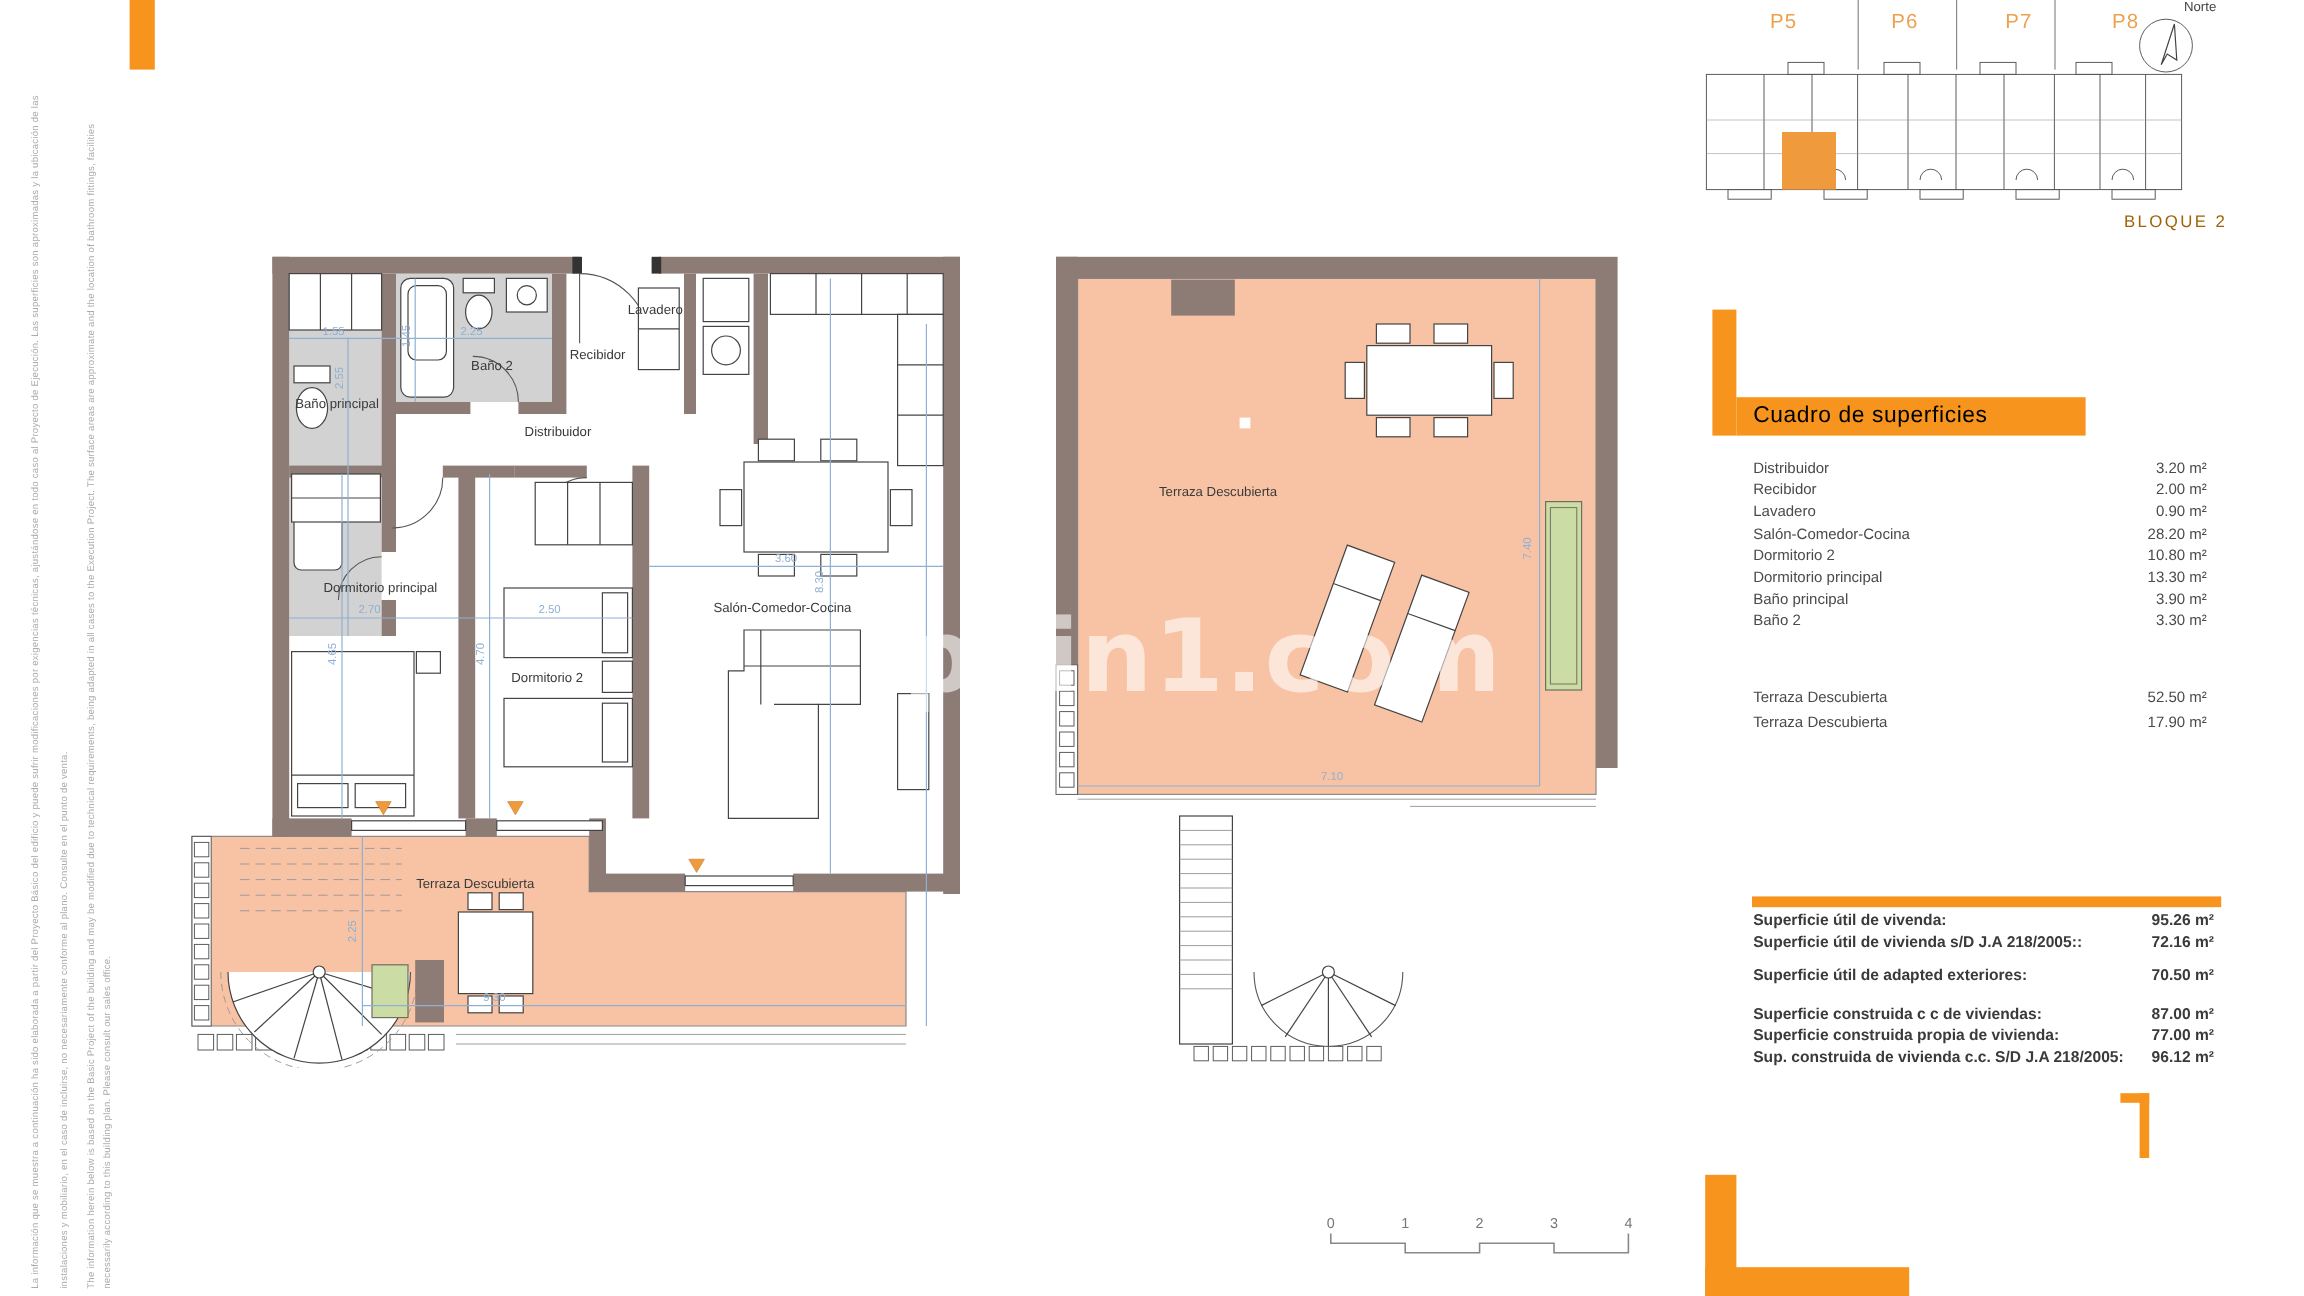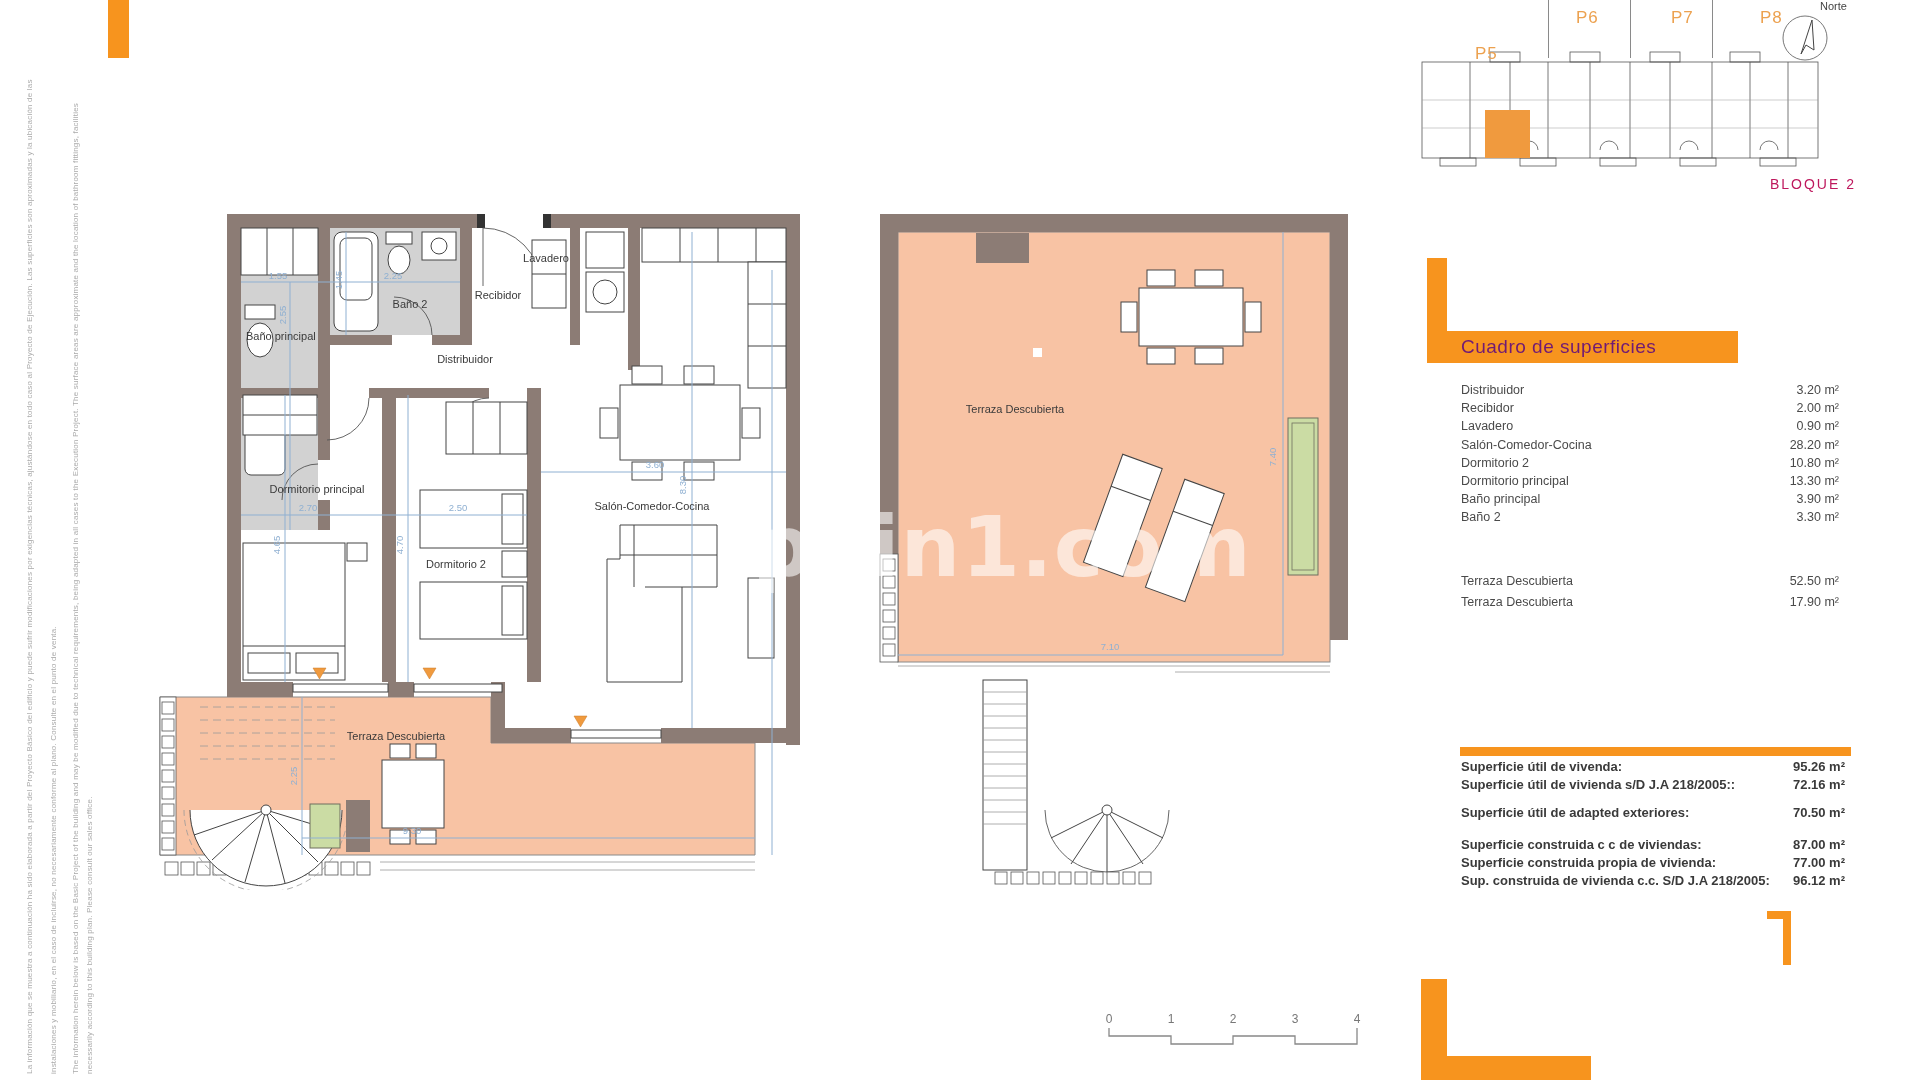--- a/index.html
+++ b/index.html
@@ -9,26 +9,26 @@
   .orange{background:#F7941E;}
 
   
   .legal{position:absolute;bottom:6px;white-space:nowrap;
          transform-origin:0 100%;transform:rotate(-90deg);
          font-size:8px;color:#ABABAB;letter-spacing:.2px;}
 
   
   .plabel{position:absolute;top:8px;font-size:17px;color:#ECA14F;letter-spacing:1px;}
   .divline{position:absolute;top:0;width:1px;height:58px;background:#8a8a8a;}
-  .bloque{position:absolute;font-size:14px;color:#be185d;letter-spacing:2px;}
+  .bloque{position:absolute;font-size:14px;color:#a16207;letter-spacing:2px;}
   .norte{position:absolute;font-size:11px;color:#444;}
 
   
   .panel-title{position:absolute;left:1447px;top:331px;width:291px;height:32px;
-               background:#F7941E;color:#701a75;font-size:19px;line-height:32px;
+               background:#F7941E;color:#000000;font-size:19px;line-height:32px;
                padding-left:14px;box-sizing:border-box;letter-spacing:.5px;}
   .srow{display:flex;justify-content:space-between;font-size:12.5px;color:#4A4A4A;}
   .surf-table{position:absolute;left:1461px;top:381px;width:378px;}
   .surf-table .srow{height:18.2px;line-height:18.2px;}
   .terr-table{position:absolute;left:1461px;top:571px;width:378px;}
   .terr-table .srow{height:21px;line-height:21px;}
   .summary{position:absolute;left:1461px;top:758px;width:384px;}
   .summary .srow{height:18px;line-height:18px;font-size:13px;font-weight:bold;color:#3A3A3A;}
   .sgap1{height:10px;}
   .sgap2{height:14px;}
@@ -62,21 +62,21 @@
 <div>
   <span class="legal" style="left:34px;">La información que se muestra a continuación ha sido elaborada a partir del Proyecto Básico del edificio y puede sufrir modificaciones por exigencias técnicas, ajustándose en todo caso al Proyecto de Ejecución. Las superficies son aproximadas y la ubicación de las</span>
   <span class="legal" style="left:58px;">instalaciones y mobiliario, en el caso de incluirse, no necesariamente conforme al plano. Consulte en el punto de venta.</span>
   <span class="legal" style="left:80px;">The information herein below is based on the Basic Project of the building and may be modified due to technical requirements, being adapted in all cases to the Execution Project. The surface areas are approximate and the location of bathroom fittings, facilities</span>
   <span class="legal" style="left:94px;">necessarily according to this building plan. Please consult our sales office.</span>
 </div>
 
 <div class="abs orange" style="left:108px;top:0;width:21px;height:58px;"></div>
 
 <div class="abs" style="left:1420px;top:0;width:436px;height:205px;">
-  <span class="plabel" style="left:55px;margin-top:36px;">P5</span>
+  <span class="plabel" style="left:55px;">P5</span>
   <span class="plabel" style="left:156px;">P6</span>
   <span class="plabel" style="left:251px;">P7</span>
   <span class="plabel" style="left:328px;margin-left:12px;">P8</span>
   <div class="divline" style="left:128px;"></div>
   <div class="divline" style="left:210px;"></div>
   <div class="divline" style="left:292px;"></div>
   <span class="norte" style="left:400px;top:0;text-align:right;">Norte</span>
 
   <svg width="436" height="170" viewBox="0 0 436 170">
 

